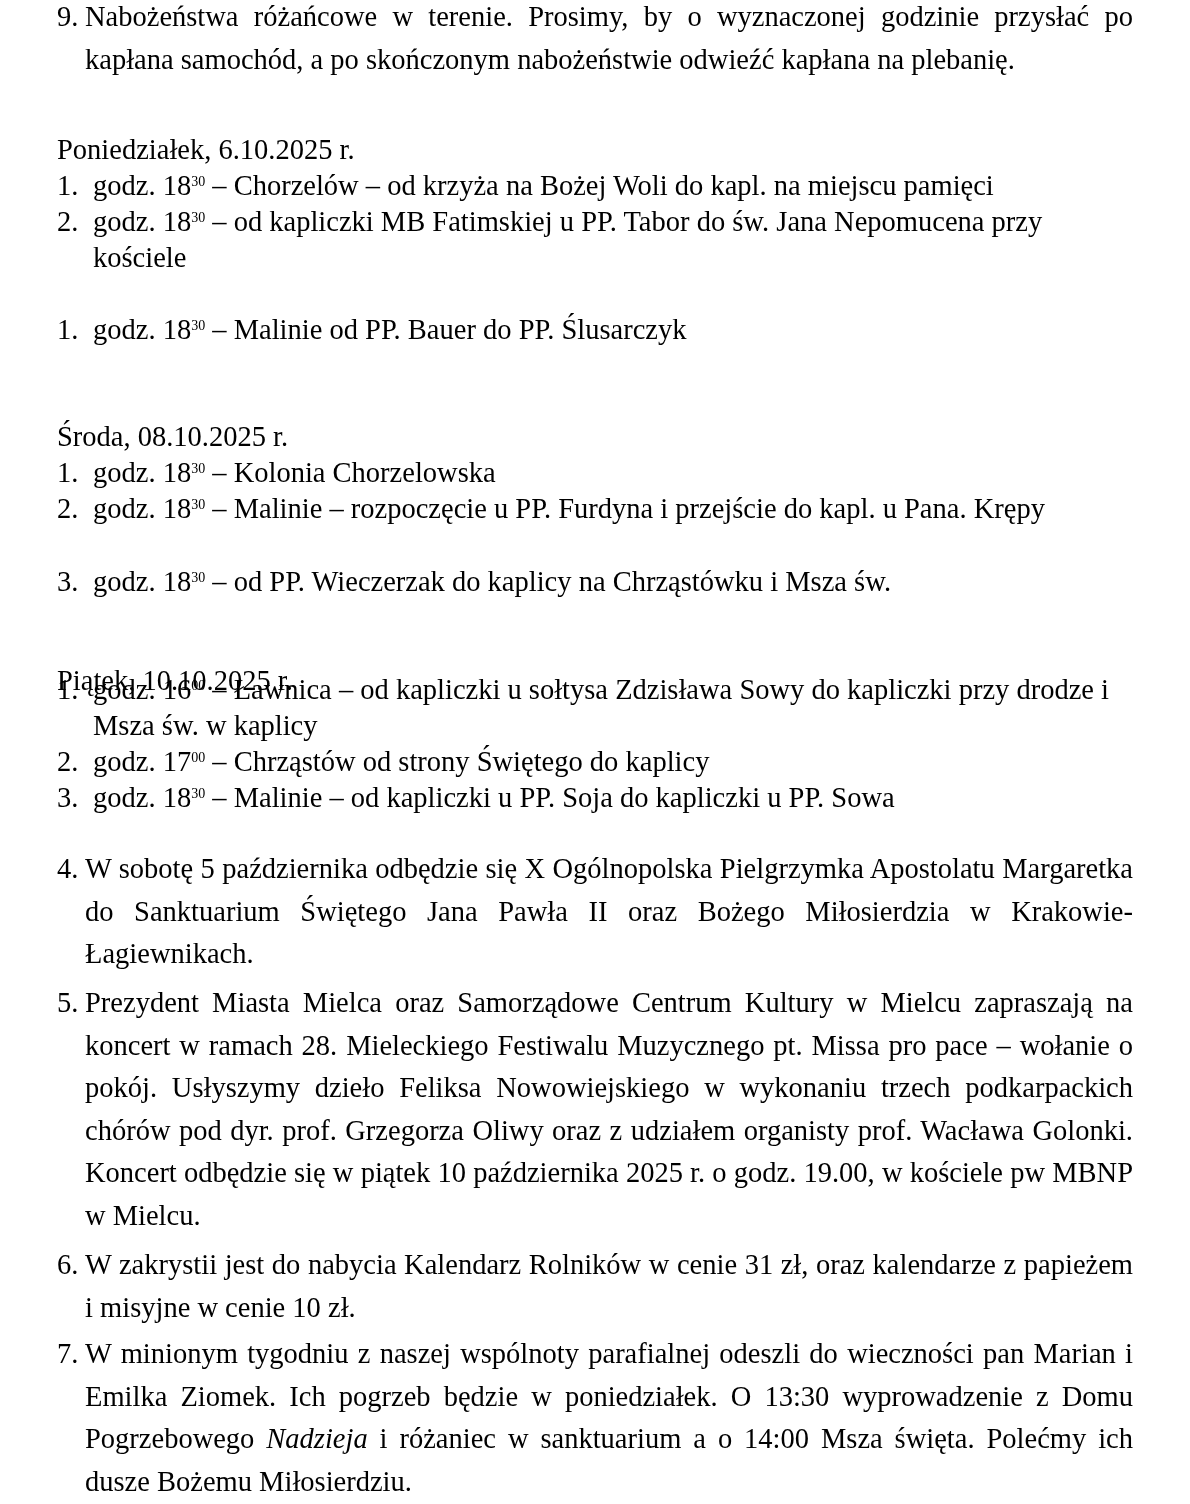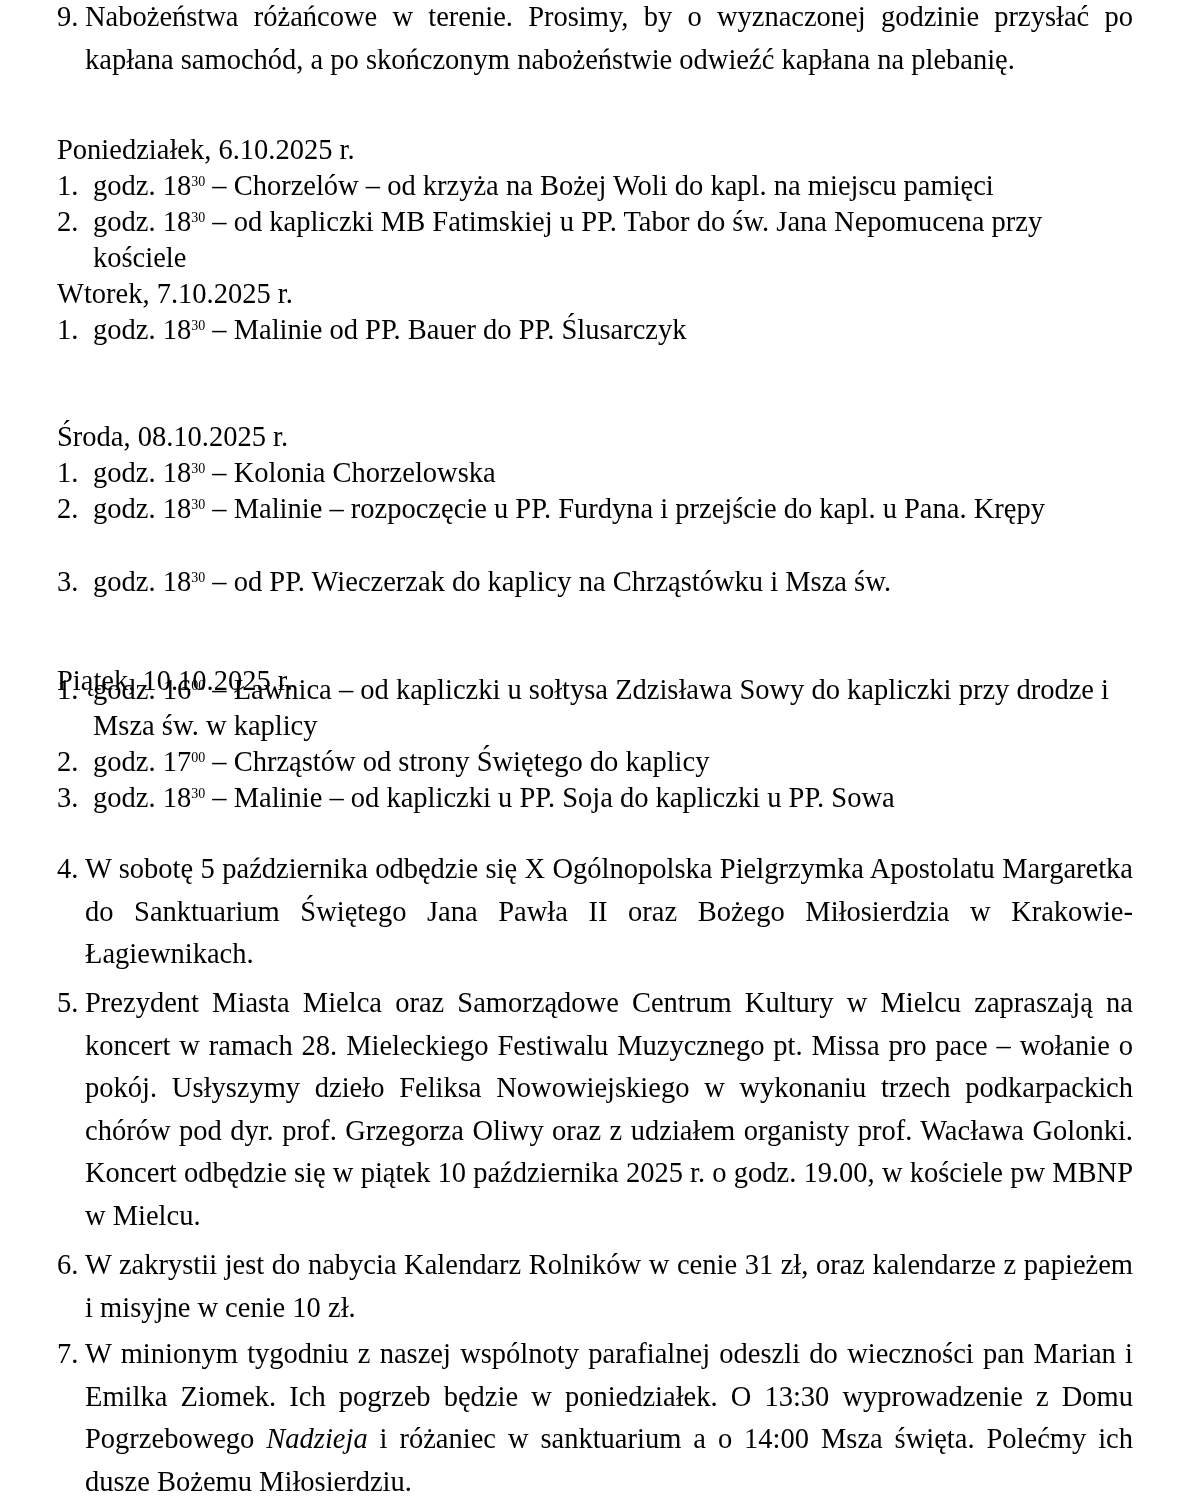--- a/index.html
+++ b/index.html
@@ -91,21 +91,20 @@
   <div class="day" style="top:132px;">Poniedziałek, 6.10.2025 r.</div>
   <div class="sched" style="top:168px;">
     <span class="num">1.</span>
     <span class="txt"><span>godz. 18</span><sup class="t">30</sup><span> – Chorzelów – od krzyża na Bożej Woli do kapl. na miejscu pamięci</span></span>
   </div>
   <div class="sched" style="top:204px;">
     <span class="num">2.</span>
     <span class="txt"><span>godz. 18</span><sup class="t">30</sup><span> – od kapliczki MB Fatimskiej u PP. Tabor do św. Jana Nepomucena przy kościele</span></span>
   </div>
 
-  <div class="day" style="top:276px;">Wtorek, 7.10.2025 r.</div>
   <div class="sched" style="top:312px;">
     <span class="num">1.</span>
     <span class="txt"><span>godz. 18</span><sup class="t">30</sup><span> – Malinie od PP. Bauer do PP. Ślusarczyk</span></span>
   </div>
 
   <div class="day" style="top:419px;text-align:center;">Środa, 08.10.2025 r.</div>
   <div class="sched" style="top:455px;">
     <span class="num">1.</span>
     <span class="txt"><span>godz. 18</span><sup class="t">30</sup><span> – Kolonia Chorzelowska</span></span>
   </div>

